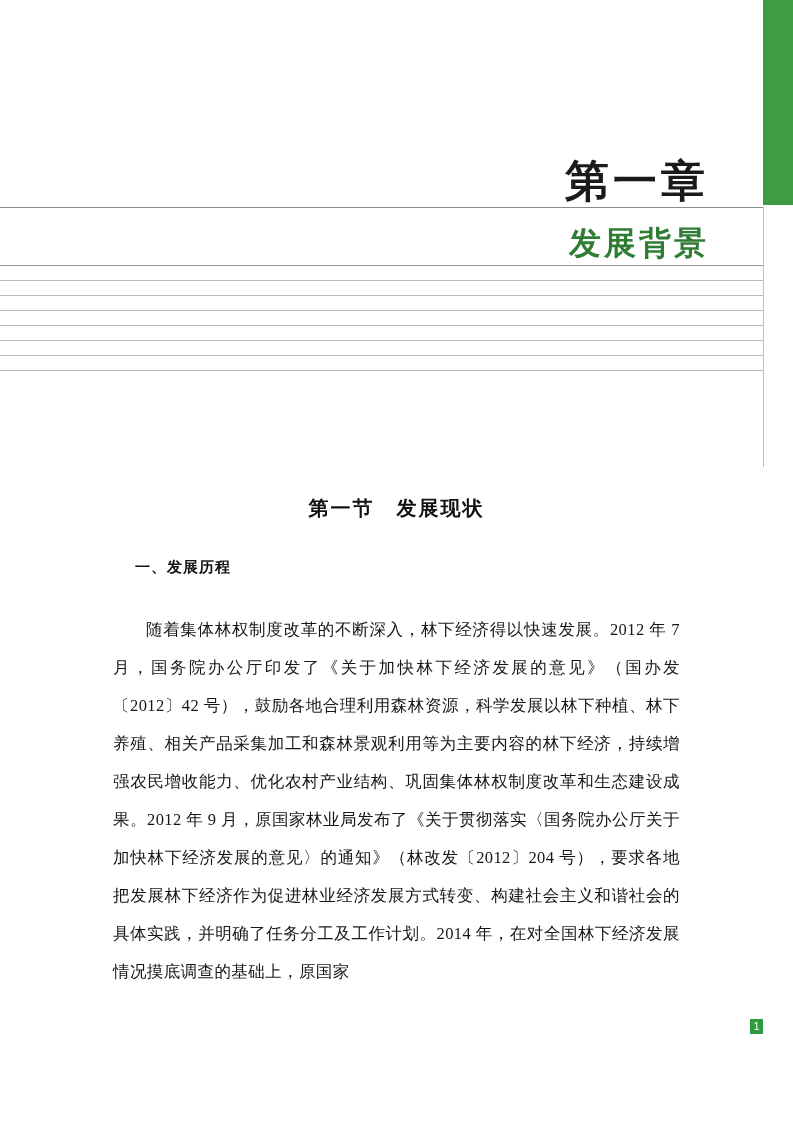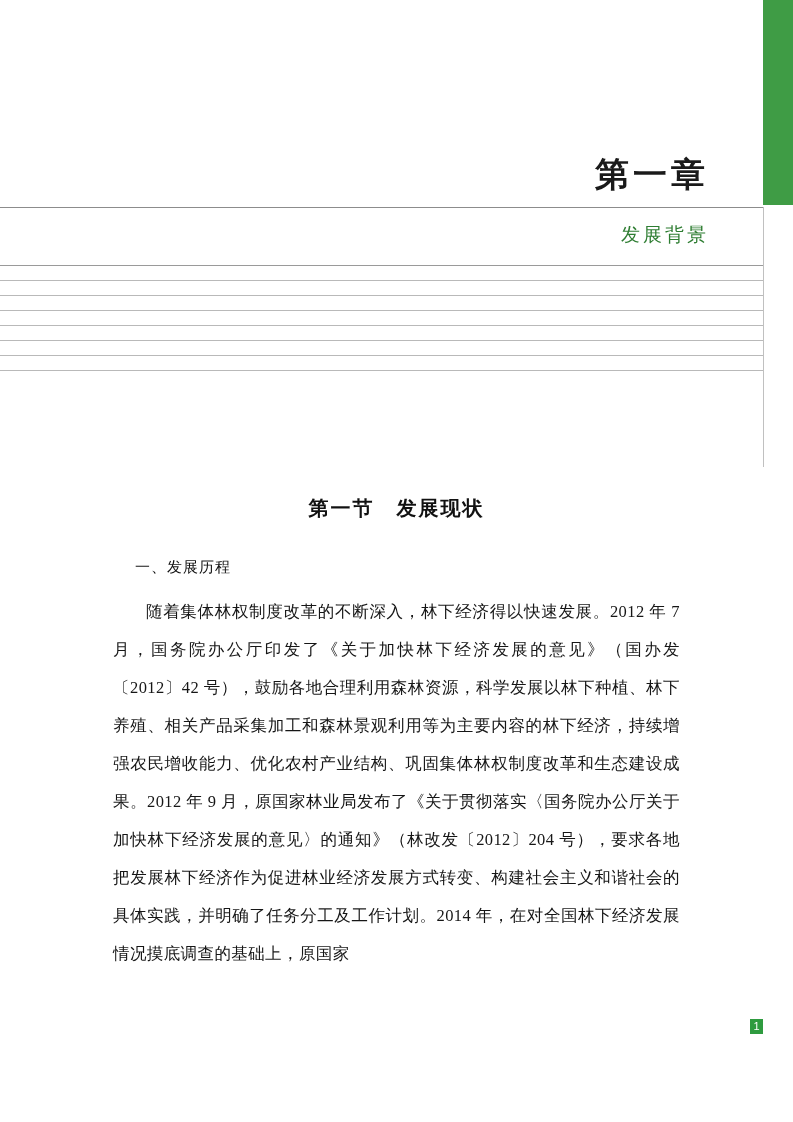--- a/index.html
+++ b/index.html
@@ -30,32 +30,32 @@
     position: absolute;
     top: 140px;
     left: 0;
     right: 0;
     height: 240px;
   }
   .chapter-title {
     position: absolute;
     top: 12px;
     right: 84px;
-    font-size: 34px;
+    font-size: 44px;
     font-weight: bold;
     letter-spacing: 4px;
     color: #1a1a1a;
     font-family: Liberation Mono, monospace;
   }
   .chapter-subtitle {
     position: absolute;
     top: 82px;
     right: 84px;
-    font-size: 19px;
-    font-weight: normal;
+    font-size: 32px;
+    font-weight: bold;
     letter-spacing: 3px;
     color: #2e7d32;
     font-family: "Liberation Serif", "DejaVu Serif", serif;
   }
   
   .rule {
     position: absolute;
     left: 0;
     height: 1px;
     background: #b9b9b9;
@@ -90,24 +90,24 @@
   .section-title {
     text-align: center;
     font-size: 20px;
     font-weight: bold;
     letter-spacing: 2px;
     color: #111;
     margin: 0 0 36px 0;
   }
   .sub-title {
     font-size: 15px;
-    font-weight: normal;
+    font-weight: bold;
     letter-spacing: 1px;
     color: #111;
-    margin: 0 0 16px 22px;
+    margin: 0 0 34px 22px;
   }
   .para {
     font-size: 16.5px;
     line-height: 38px;
     color: #161616;
     text-align: justify;
     text-indent: 2em;
     margin: 0;
     letter-spacing: 0.4px;
   }

